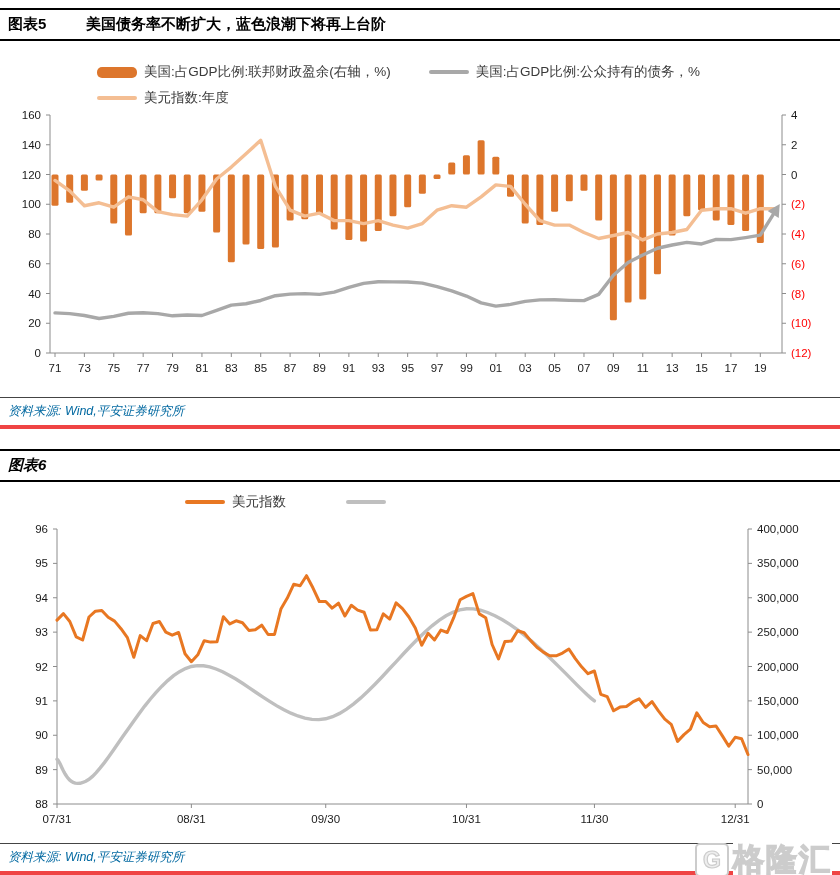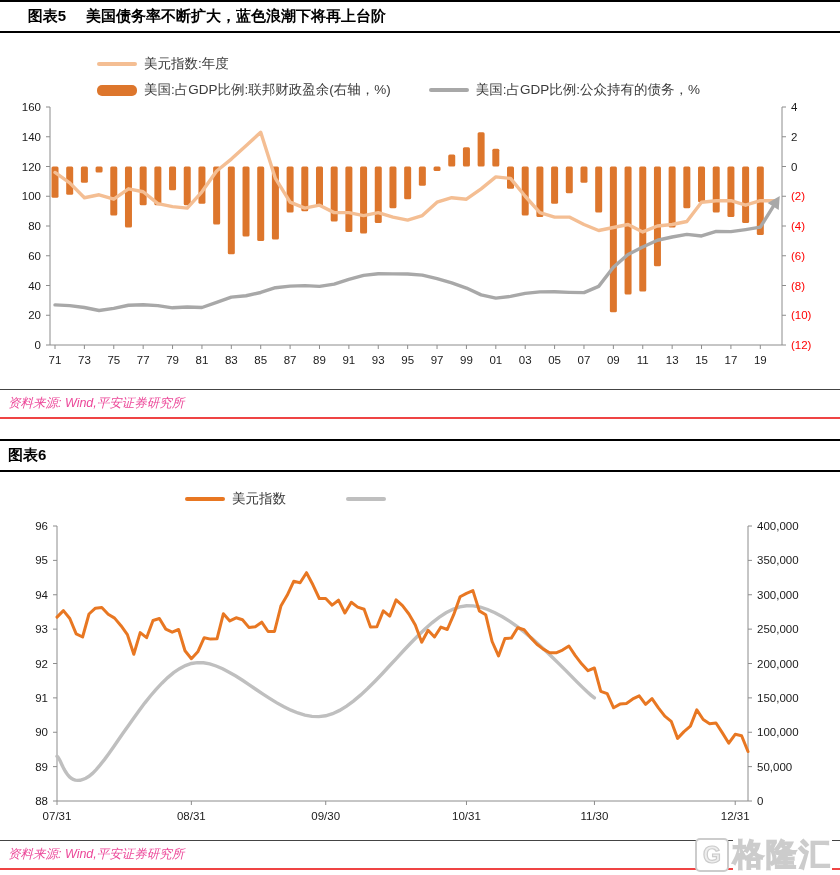--- a/index.html
+++ b/index.html
@@ -1,34 +1,34 @@
 <!DOCTYPE html>
 <html><head>
 <meta charset="utf-8">
 <style>
   html,body{margin:0;padding:0;background:#fff;width:840px;height:875px;overflow:hidden;
     font-family:"Liberation Sans", sans-serif;}
   .fig-header{border-top:2px solid #000;border-bottom:2px solid #000;display:flex;
     align-items:center;padding:5px 8px;font-weight:bold;font-size:15px;color:#000;}
   .fig-header .fig-label{width:78px;flex:none;}
-  .fig-header.first{text-align:center;}
-  .fig-header.second{margin-top:20px;}
+  .fig-header.first{margin-top:8px;}
+  .fig-header.second{margin-top:20px;font-style:italic;}
   .legend{font-size:13.5px;color:#3a3a3a;}
   .legend-row{display:flex;align-items:center;height:26px;padding-left:97px;}
   .legend-item{display:flex;align-items:center;margin-right:38px;}
   .sw-bar{width:40px;height:11px;border-radius:5px;margin-right:7px;flex:none;}
   .sw-line{width:40px;height:4px;border-radius:2px;margin-right:7px;flex:none;}
   .legend5{margin-top:18px;}
-  .legend6{margin-top:14px;margin-bottom:6px;}
+  .legend6{margin-top:7px;margin-bottom:6px;}
   .legend6 .legend-row{padding-left:185px;}
   .legend6 .legend-item{margin-right:60px;}
   svg{display:block;}
   svg text{font-family:"Liberation Sans", sans-serif;}
-  .source-box{margin-top:14px;border-top:1px solid #444;border-bottom:2px solid #ef4444;
-    padding:5px 8px;font-style:italic;font-size:12.5px;color:#ec4899;}
+  .source-box{margin-top:14px;border-top:1px solid #444;border-bottom:4px solid #ef4444;
+    padding:5px 8px;font-style:italic;font-size:12.5px;color:#0369a1;}
   .source-wrap{position:relative;margin-top:10px;}
   .source-wrap .source-box{margin-top:0;}
   .watermark{position:absolute;right:8px;bottom:-2px;display:flex;align-items:center;
     background:transparent;pointer-events:none;}
   .wm-g{width:30px;height:30px;border:2.5px solid #cccccc;border-radius:5px;
     display:inline-flex;align-items:center;justify-content:center;font-size:23px;font-weight:bold;
     color:#eeeeee;-webkit-text-stroke:1.2px #cccccc;margin-right:4px;background:#fff;}
   .wm-text{font-size:31px;font-weight:bold;letter-spacing:2px;color:#efefef;
     -webkit-text-stroke:1.4px #cccccc;background:#fff;line-height:34px;}
 </style>
@@ -36,32 +36,32 @@
 <body>
 
 <div class="fig-header first">
   <span class="fig-label">图表5</span>
   <span class="fig-title">美国债务率不断扩大，蓝色浪潮下将再上台阶</span>
 </div>
 
 <div class="legend legend5">
   <div class="legend-row">
     <div class="legend-item">
+      <span class="sw-bar" style="background: rgb(221, 118, 44);"></span>
+      <span>美国:占GDP比例:联邦财政盈余(右轴，%)</span>
+    </div>
+    <div class="legend-item">
+      <span class="sw-line" style="background: rgb(168, 168, 168);"></span>
+      <span>美国:占GDP比例:公众持有的债务，%</span>
+    </div>
+  </div>
+  <div class="legend-row">
+    <div class="legend-item">
       <span class="sw-line" style="background: rgb(244, 190, 147);"></span>
       <span>美元指数:年度</span>
-    </div>
-  </div>
-  <div class="legend-row">
-    <div class="legend-item">
-      <span class="sw-bar" style="background: rgb(221, 118, 44);"></span>
-      <span>美国:占GDP比例:联邦财政盈余(右轴，%)</span>
-    </div>
-    <div class="legend-item">
-      <span class="sw-line" style="background: rgb(168, 168, 168);"></span>
-      <span>美国:占GDP比例:公众持有的债务，%</span>
     </div>
   </div>
 </div>
 
 <svg id="chart5" width="840" height="272" viewBox="0 0 840 272">
     <line x1="50" y1="4" x2="50" y2="242" stroke="#8c8c8c" stroke-width="1"></line>
     <line x1="50" y1="242" x2="782" y2="242" stroke="#8c8c8c" stroke-width="1"></line>
     <line x1="782" y1="4" x2="782" y2="242" stroke="#8c8c8c" stroke-width="1"></line>
     <line x1="46" y1="4" x2="50" y2="4" stroke="#8c8c8c"></line>
     <text x="41" y="8" text-anchor="end" font-size="11.5" fill="#1a1a1a">160</text>

